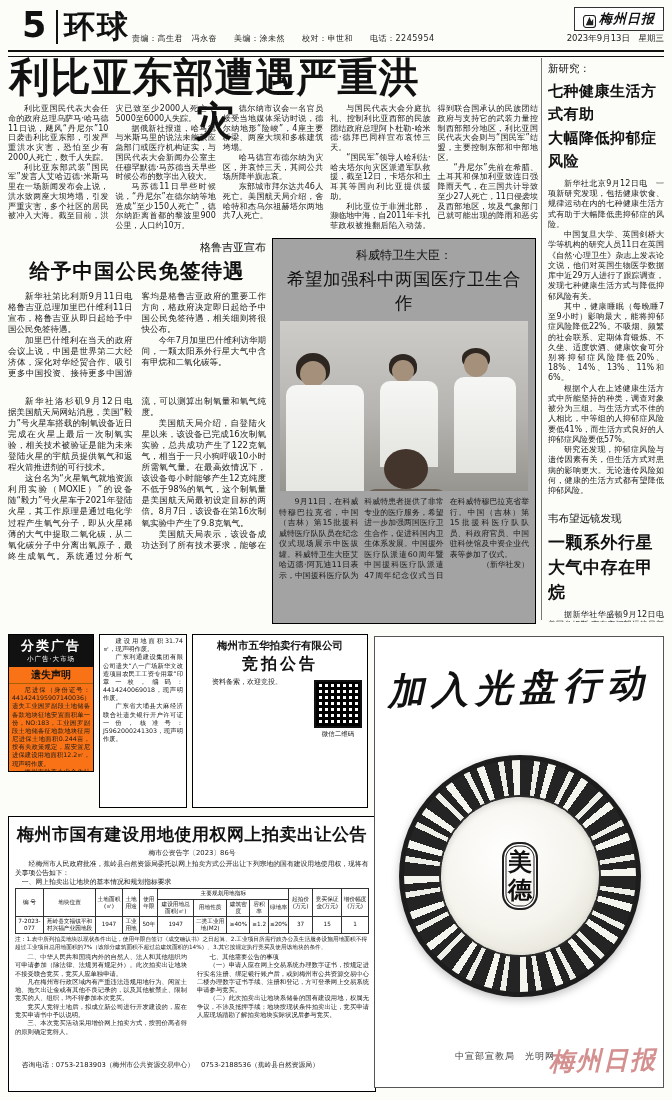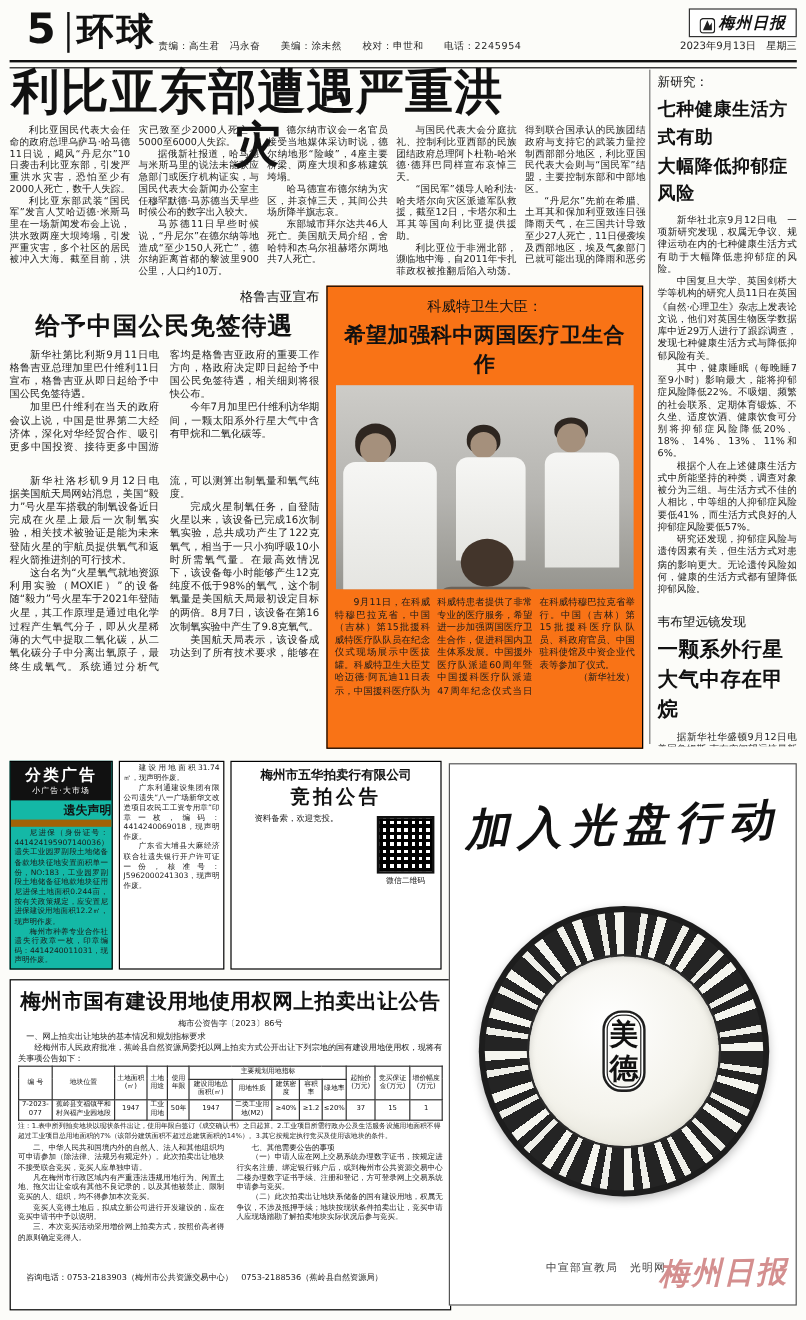--- a/index.html
+++ b/index.html
@@ -44,40 +44,40 @@
   .mid-hl{margin:0;text-align:center;font-size:20.5px;font-weight:900;letter-spacing:1px;line-height:1.3;
         font-family:"DejaVu Serif","Liberation Serif",serif;}
   .two-col{column-count:2;column-gap:9px;font-size:8.5px;line-height:1.3;text-align:justify;
         overflow:hidden;margin-top:6px;color:#1a1a1a;}
   .georgia .two-col{height:98px;}
   .mars{position:absolute;left:8px;top:390px;width:258px;}
   .mars .two-col{height:170px;}
 
   
   .feature{position:absolute;left:272px;top:238px;width:264px;height:386px;border:1px solid #000;
-        background:#f97316;padding:6px;box-sizing:border-box;}
+        background:#a3a3a3;padding:6px;box-sizing:border-box;}
   .feat-kicker{text-align:center;font-size:12px;margin:2px 0 3px;}
-  .feat-hl{margin:0 0 6px;text-align:center;font-size:17.5px;font-weight:700;letter-spacing:.5px;
+  .feat-hl{margin:0 0 6px;text-align:center;font-size:17.5px;font-weight:400;letter-spacing:.5px;
         font-family:"DejaVu Serif","Liberation Serif",serif;}
   .photo{position:relative;width:248px;height:170px;margin:0 auto 6px;overflow:hidden;
         background:linear-gradient(180deg,#cdccc8 0%,#b5b4b0 55%,#96958f 100%);}
   .fig{position:absolute;}
   .coat{background:linear-gradient(180deg,#f6f6f4,#e3e3df);border-radius:10px 10px 0 0;}
   .head{border-radius:50%;background:#a5907c;}
   .hair{position:absolute;border-radius:50% 50% 40% 40%;background:#2e2620;}
   .caption{font-size:7.8px;line-height:1.35;text-align:justify;column-count:3;column-gap:6px;
         height:128px;overflow:hidden;color:#1a1a1a;}
 
   
-  .cls1{position:absolute;left:8px;top:634px;width:86px;height:174px;border:1px solid #000;
-        box-sizing:border-box;background:#14b8a6;overflow:hidden;}
+  .cls1{position:absolute;left:8px;top:634px;width:86px;height:138px;border:1px solid #000;
+        box-sizing:border-box;background:#f97316;overflow:hidden;}
   .cls-head{background:#111;color:#fff;text-align:center;padding:2px 0 3px;}
   .cls-head .t1{font-size:13px;font-weight:bold;letter-spacing:2px;display:block;}
   .cls-head .t2{font-size:6.5px;letter-spacing:1px;display:block;}
-  .cls-sub{font-size:10px;font-weight:bold;text-align:right;border-bottom:6px solid #a16207;padding:1px 0;}
+  .cls-sub{font-size:10px;font-weight:bold;text-align:center;border-bottom:1px solid #a16207;padding:1px 0;}
   .tiny{font-size:6.3px;line-height:1.3;text-align:justify;padding:2px 3px;color:#1a1a1a;}
   .cls2{position:absolute;left:99px;top:634px;width:88px;height:174px;border:1px solid #000;
         box-sizing:border-box;background:#fff;overflow:hidden;}
 
   
   .auction{position:absolute;left:192px;top:634px;width:176px;height:174px;border:1px solid #000;
         box-sizing:border-box;background:#fff;padding:4px 5px;overflow:hidden;}
   .auc-t1{text-align:center;font-size:10.5px;font-weight:bold;margin:0;}
   .auc-t2{text-align:center;font-size:16px;font-weight:900;letter-spacing:3px;margin:1px 0 3px;
         font-family:"DejaVu Serif",serif;}
@@ -159,21 +159,21 @@
       <p>利比亚位于非洲北部，濒临地中海，自2011年卡扎菲政权被推翻后陷入动荡。得到联合国承认的民族团结政府与支持它的武装力量控制西部部分地区，利比亚国民代表大会则与“国民军”结盟，主要控制东部和中部地区。</p>
       <p>“丹尼尔”先前在希腊、土耳其和保加利亚致连日强降雨天气，在三国共计导致至少27人死亡，11日侵袭埃及西部地区，埃及气象部门已就可能出现的降雨和恶劣天气发出预警。（新华社专特稿）</p>
     </div>
 
   <div class="vrule"></div>
   <aside class="rail">
     <div class="kicker-l">新研究：</div>
     <h2 class="rail-hl"><span>七种健康生活方式有助</span><br>
       <span>大幅降低抑郁症风险</span></h2>
     <div class="rail-body">
-        <p>新华社北京9月12日电　一项新研究发现，权属无争议、规律运动在内的七种健康生活方式有助于大幅降低患抑郁症的风险。</p>
+        <p>新华社北京9月12日电　一项新研究发现，包括健康饮食、规律运动在内的七种健康生活方式有助于大幅降低患抑郁症的风险。</p>
         <p>中国复旦大学、英国剑桥大学等机构的研究人员11日在英国《自然·心理卫生》杂志上发表论文说，他们对英国生物医学数据库中近29万人进行了跟踪调查，发现七种健康生活方式与降低抑郁风险有关。</p>
         <p>其中，健康睡眠（每晚睡7至9小时）影响最大，能将抑郁症风险降低22%。不吸烟、频繁的社会联系、定期体育锻炼、不久坐、适度饮酒、健康饮食可分别将抑郁症风险降低20%、18%、14%、13%、11%和6%。</p>
         <p>根据个人在上述健康生活方式中所能坚持的种类，调查对象被分为三组。与生活方式不佳的人相比，中等组的人抑郁症风险要低41%，而生活方式良好的人抑郁症风险要低57%。</p>
         <p>研究还发现，抑郁症风险与遗传因素有关，但生活方式对患病的影响更大。无论遗传风险如何，健康的生活方式都有望降低抑郁风险。</p>
       </div>
     <div class="rail-gap"></div>
     <div class="kicker-l">韦布望远镜发现</div>
     <h2 class="rail-hl big"><span>一颗系外行星</span><br>
       <span>大气中存在甲烷</span></h2>
     <div class="rail-body">
@@ -188,21 +188,21 @@
         <p>新华社第比利斯9月11日电　格鲁吉亚总理加里巴什维利11日宣布，格鲁吉亚从即日起给予中国公民免签待遇。</p>
         <p>加里巴什维利在当天的政府会议上说，中国是世界第二大经济体，深化对华经贸合作、吸引更多中国投资、接待更多中国游客均是格鲁吉亚政府的重要工作方向，格政府决定即日起给予中国公民免签待遇，相关细则将很快公布。</p>
         <p>今年7月加里巴什维利访华期间，一颗太阳系外行星大气中含有甲烷和二氧化碳等。</p>
       </div>
   </section>
 
   <section class="mars">
     <div class="two-col">
         <p>新华社洛杉矶9月12日电　据美国航天局网站消息，美国“毅力”号火星车搭载的制氧设备近日完成在火星上最后一次制氧实验，相关技术被验证是能为未来登陆火星的宇航员提供氧气和返程火箭推进剂的可行技术。</p>
         <p>这台名为“火星氧气就地资源利用实验（MOXIE）”的设备随“毅力”号火星车于2021年登陆火星，其工作原理是通过电化学过程产生氧气分子，即从火星稀薄的大气中提取二氧化碳，从二氧化碳分子中分离出氧原子，最终生成氧气。系统通过分析气流，可以测算出制氧量和氧气纯度。</p>
-        <p>完成火星制氧任务，自登陆火星以来，该设备已完成16次制氧实验，总共成功产生了122克氧气，相当于一只小狗呼吸10小时所需氧气量。在最高效情况下，该设备每小时能够产生12克纯度不低于98%的氧气，这个制氧量是美国航天局最初设定目标的两倍。8月7日，该设备在第16次制氧实验中产生了9.8克氧气。</p>
+        <p>美国航天局介绍，自登陆火星以来，该设备已完成16次制氧实验，总共成功产生了122克氧气，相当于一只小狗呼吸10小时所需氧气量。在最高效情况下，该设备每小时能够产生12克纯度不低于98%的氧气，这个制氧量是美国航天局最初设定目标的两倍。8月7日，该设备在第16次制氧实验中产生了9.8克氧气。</p>
         <p>美国航天局表示，该设备成功达到了所有技术要求，能够在一个完整火星年的各种条件下运行。</p>
       </div>
   </section>
 
   <section class="feature">
     <div class="feat-kicker">科威特卫生大臣：</div>
     <h2 class="feat-hl">希望加强科中两国医疗卫生合作</h2>
     <div class="photo">
 
       <div class="fig" style="left:6px;bottom:-14px;">
@@ -258,22 +258,22 @@
       <div class="qr-label">微信二维码</div>
     </div>
     <div class="auc-body">
         <p>资料备索，欢迎竞投。</p>
       </div>
   </section>
 
   <section class="land">
     <h2 class="land-title">梅州市国有建设用地使用权网上拍卖出让公告</h2>
     <div class="land-docno">梅市公资告字〔2023〕86号</div>
+    <p class="land-intro">经梅州市人民政府批准，蕉岭县自然资源局委托以网上拍卖方式公开出让下列宗地的国有建设用地使用权，现将有关事项公告如下：</p>
     <p class="land-intro" style="text-indent:1em;">一、网上拍卖出让地块的基本情况和规划指标要求</p>
-    <p class="land-intro">经梅州市人民政府批准，蕉岭县自然资源局委托以网上拍卖方式公开出让下列宗地的国有建设用地使用权，现将有关事项公告如下：</p>
     <table class="lt">
       <tbody>
           <tr>
         <th rowspan="2">编 号</th>
         <th rowspan="2">地块位置</th>
         <th rowspan="2">土地面积(㎡)</th>
         <th rowspan="2">土地用途</th>
         <th rowspan="2">使用年限</th>
         <th colspan="5">主要规划用地指标</th>
         <th rowspan="2">起拍价(万元)</th>

